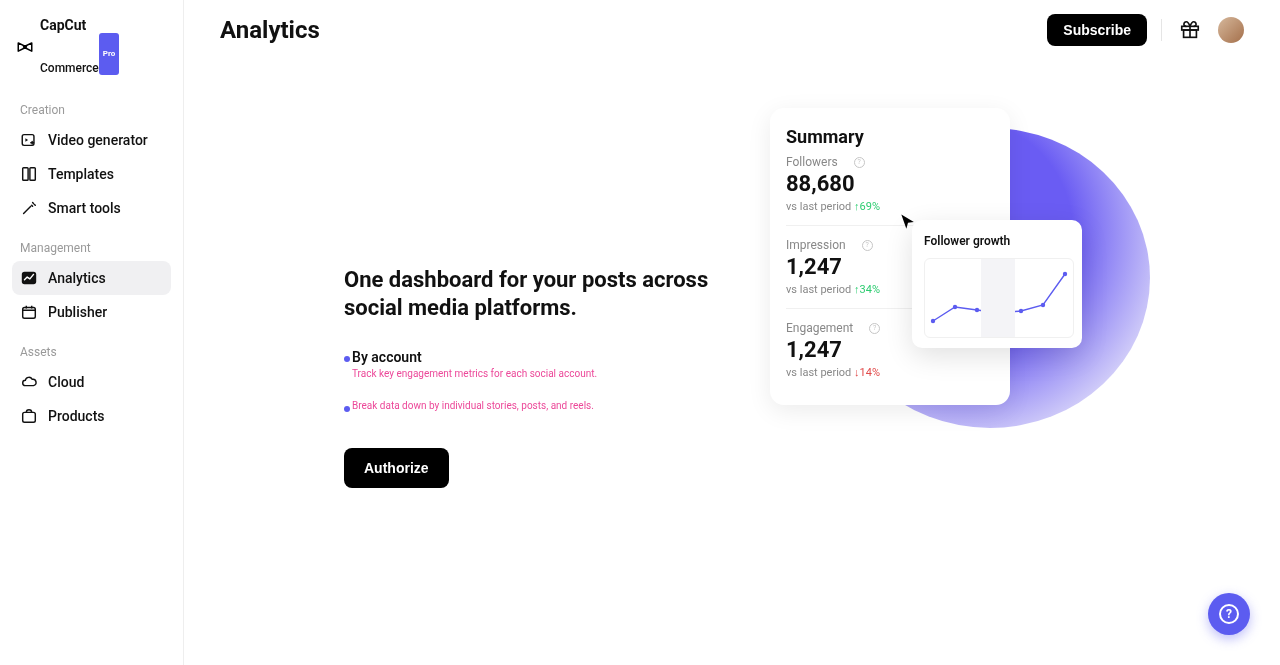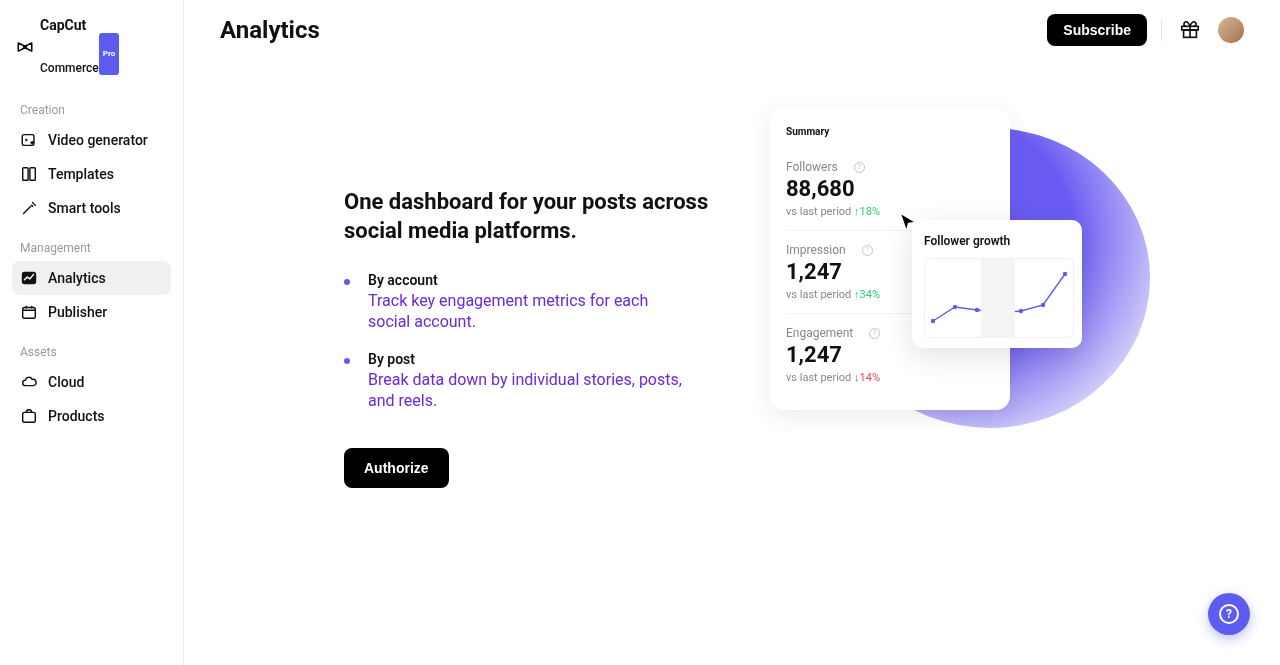--- a/index.html
+++ b/index.html
@@ -21,29 +21,29 @@
   .topbar { display: flex; align-items: center; height: 60px; gap: 14px; }
   .page-title { font-size: 24px; font-weight: 700; }
   .topbar-spacer { flex: 1; }
   .subscribe-btn { background: #000; color: #fff; border: none; border-radius: 8px; padding: 8px 16px; font-size: 14px; font-weight: 600; cursor: pointer; }
   .divider-v { width: 1px; height: 22px; background: #e5e5e5; }
   .icon-btn { width: 28px; height: 28px; display: inline-flex; align-items: center; justify-content: center; cursor: pointer; }
   .avatar { width: 26px; height: 26px; border-radius: 50%; background: linear-gradient(135deg,#d6b89c,#a46f4a); cursor: pointer; }
   .content { display: flex; align-items: flex-end; padding-top: 48px; gap: 30px; }
   .hero-text { width: 396px; margin-left: 124px; }
   .hero-text h1 { font-size: 22px; font-weight: 700; line-height: 1.3; margin-bottom: 26px; }
-  .bullet { display: flex; align-items: flex-start; gap: 18px; margin-bottom: 18px; }
+  .bullet { display: flex; align-items: flex-start; gap: 2px; margin-bottom: 18px; }
   .bullet-dot { width: 6px; height: 6px; border-radius: 50%; background: #5c5cf0; margin-top: 7px; flex-shrink: 0; }
   .bullet-title { font-size: 14px; font-weight: 600; margin-bottom: 2px; }
-  .bullet-desc { font-size: 16px; color: #6d28d9; max-width: 320px; line-height: 1.35; }
+  .bullet-desc { font-size: 10px; color: #ec4899; max-width: 320px; line-height: 1.35; }
   .authorize-btn { background: #000; color: #fff; border: none; border-radius: 8px; padding: 12px 20px; font-size: 14px; font-weight: 600; cursor: pointer; margin-top: 18px; }
   .preview-area { position: relative; width: 420px; height: 380px; }
   .circle-bg { position: absolute; width: 320px; height: 300px; border-radius: 50%; background: radial-gradient(circle at 40% 35%, #6a5cf3 0%, #6a5cf3 42%, #e9e7fa 85%); left: 60px; top: 20px; }
   .summary-card { position: absolute; top: 0; left: 0; width: 240px; background: #fff; border-radius: 14px; box-shadow: 0 6px 24px rgba(0,0,0,0.08); padding: 18px 16px 14px 16px; z-index: 2; }
-  .summary-title { font-size: 10px; font-weight: 700; margin-bottom: 23px; }
+  .summary-title { font-size: 18px; font-weight: 700; margin-bottom: 8px; }
   .metric { padding: 0 0 12px 0; }
   .metric + .metric { padding-top: 12px; }
   .metric-sep { border-top: 1px solid #f0f0f0; }
   .metric-label { font-size: 12px; color: #888; display: flex; align-items: center; gap: 16px; margin-bottom: 2px; }
   .metric-value { font-size: 22px; font-weight: 700; margin-bottom: 4px; }
   .metric-compare { font-size: 11px; color: #888; }
   .metric-change.up { color: #2ecc71; }
   .metric-change.down { color: #e14b4b; }
   .growth-card { position: absolute; top: 112px; left: 142px; width: 170px; background: #fff; border-radius: 10px; box-shadow: 0 8px 28px rgba(0,0,0,0.12); padding: 14px 10px 10px 12px; z-index: 3; }
   .growth-title { font-size: 12px; font-weight: 600; margin-bottom: 10px; }
@@ -169,42 +169,41 @@
         <div class="bullet">
           <span class="bullet-dot"></span>
           <div>
             <div class="bullet-title">By account</div>
             <div class="bullet-desc">Track key engagement metrics for each social account.</div>
           </div>
         </div>
         <div class="bullet">
           <span class="bullet-dot"></span>
           <div>
-            <div class="bullet-title">By post</div>
             <div class="bullet-desc">Break data down by individual stories, posts, and reels.</div>
           </div>
         </div>
         <button class="authorize-btn">Authorize</button>
       </div>
 
       <div class="preview-area">
         <div class="circle-bg"></div>
 
         <div class="summary-card">
           <div class="summary-title">Summary</div>
 
           <div class="metric">
             <div class="metric-label">
               <span>Followers</span>
               <span class="info-q">?</span>
             </div>
             <div class="metric-value">88,680</div>
             <div class="metric-compare">
               <span>vs last period</span>
-              <span class="metric-change up"> ↑<span>18%</span></span>
+              <span class="metric-change up"> ↑<span>69%</span></span>
             </div>
           </div>
 
           <div class="metric metric-sep">
             <div class="metric-label">
               <span>Impression</span>
               <span class="info-q">?</span>
             </div>
             <div class="metric-value">1,247</div>
             <div class="metric-compare">

